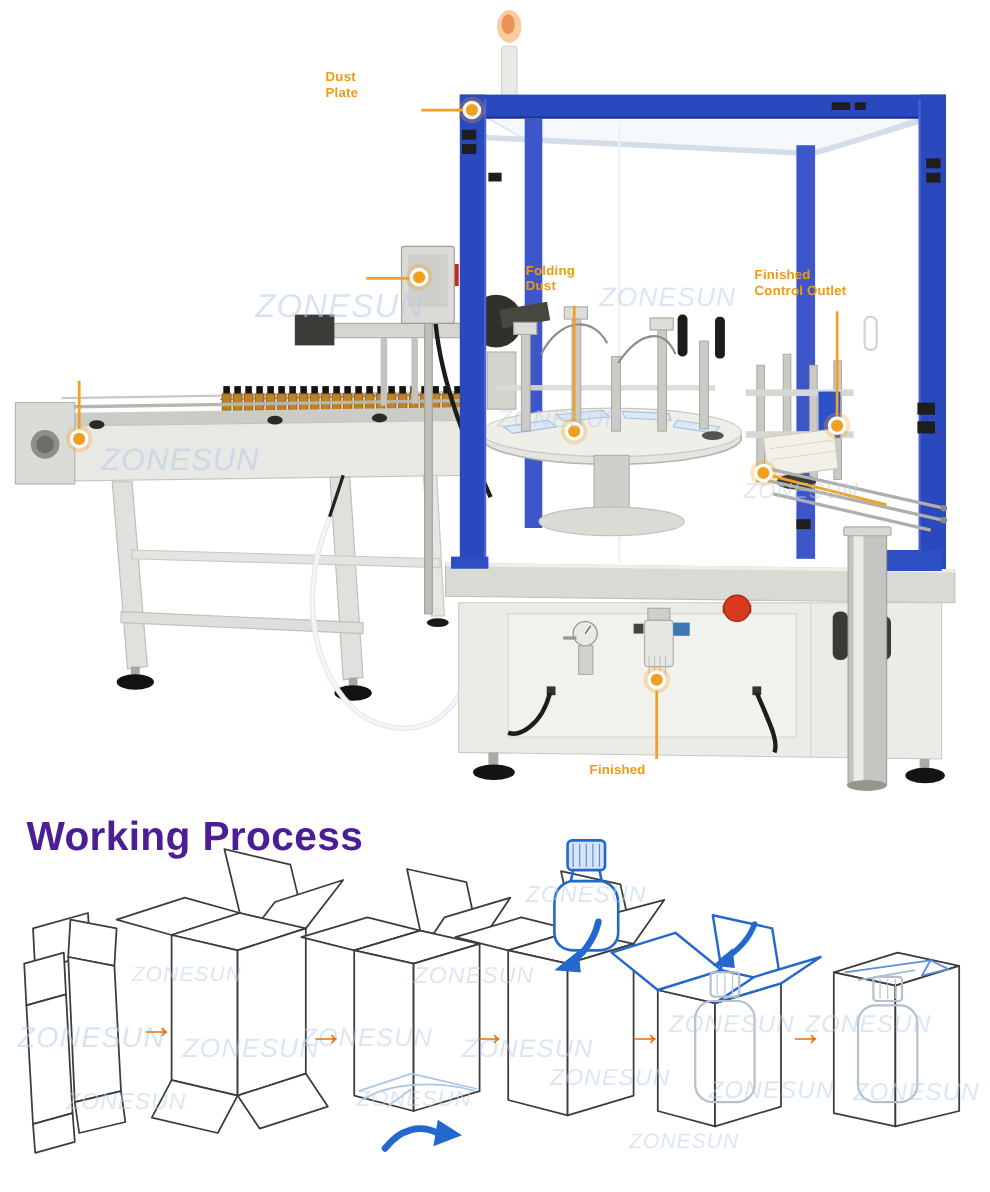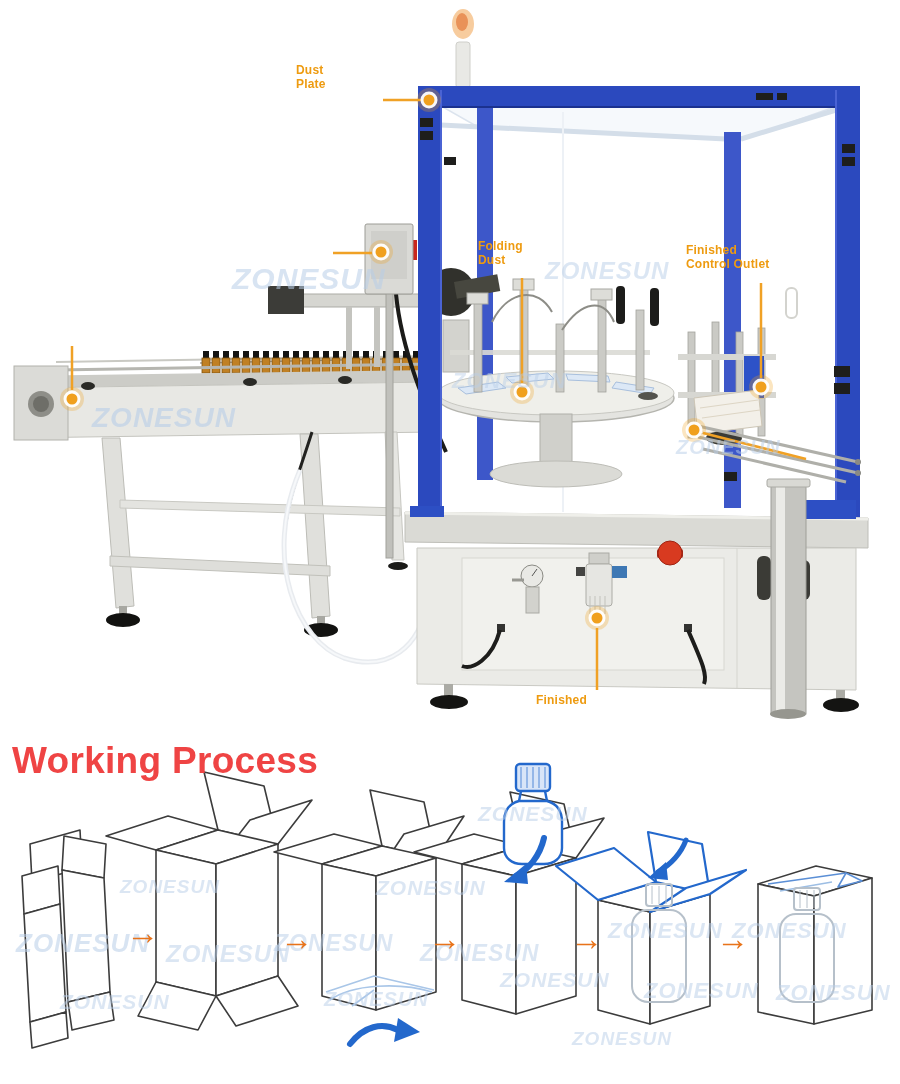--- a/index.html
+++ b/index.html
@@ -2,24 +2,24 @@
 <html><head>
 <meta charset="utf-8">
 <style>
   html,body{margin:0;padding:0;background:#ffffff;}
   .stage{position:relative;width:900px;height:1084px;background:#ffffff;overflow:hidden;
          font-family:"Liberation Sans",sans-serif;}
   .machine-svg{position:absolute;left:0;top:0;}
   .process-svg{position:absolute;left:0;top:724px;}
   .ann{position:absolute;z-index:10;color:#EE9B10;font-weight:bold;font-size:12px;
        line-height:1.18;text-align:left;letter-spacing:.2px;}
-  .wm{position:absolute;z-index:5;font-style:italic;font-weight:bold;color:#B9CEE8;
+  .wm{position:absolute;z-index:5;font-style:italic;font-weight:normal;color:#B9CEE8;
       letter-spacing:1px;pointer-events:none;white-space:nowrap;}
-  .wp-title{position:absolute;left:12px;top:740px;z-index:8;font-size:37px;font-weight:bold;
-            color:#ef4444;letter-spacing:.3px;}
+  .wp-title{position:absolute;left:24px;top:740px;z-index:8;font-size:37px;font-weight:bold;
+            color:#4c1d95;letter-spacing:.3px;}
   .wp-arrow{position:absolute;z-index:6;font-size:33px;font-weight:bold;color:#E8731A;line-height:1;}
 </style>
 </head>
 <body>
 
 <div class="stage">
 
   <svg class="machine-svg" width="900" height="735" viewBox="0 0 900 735">
 
     <defs>

